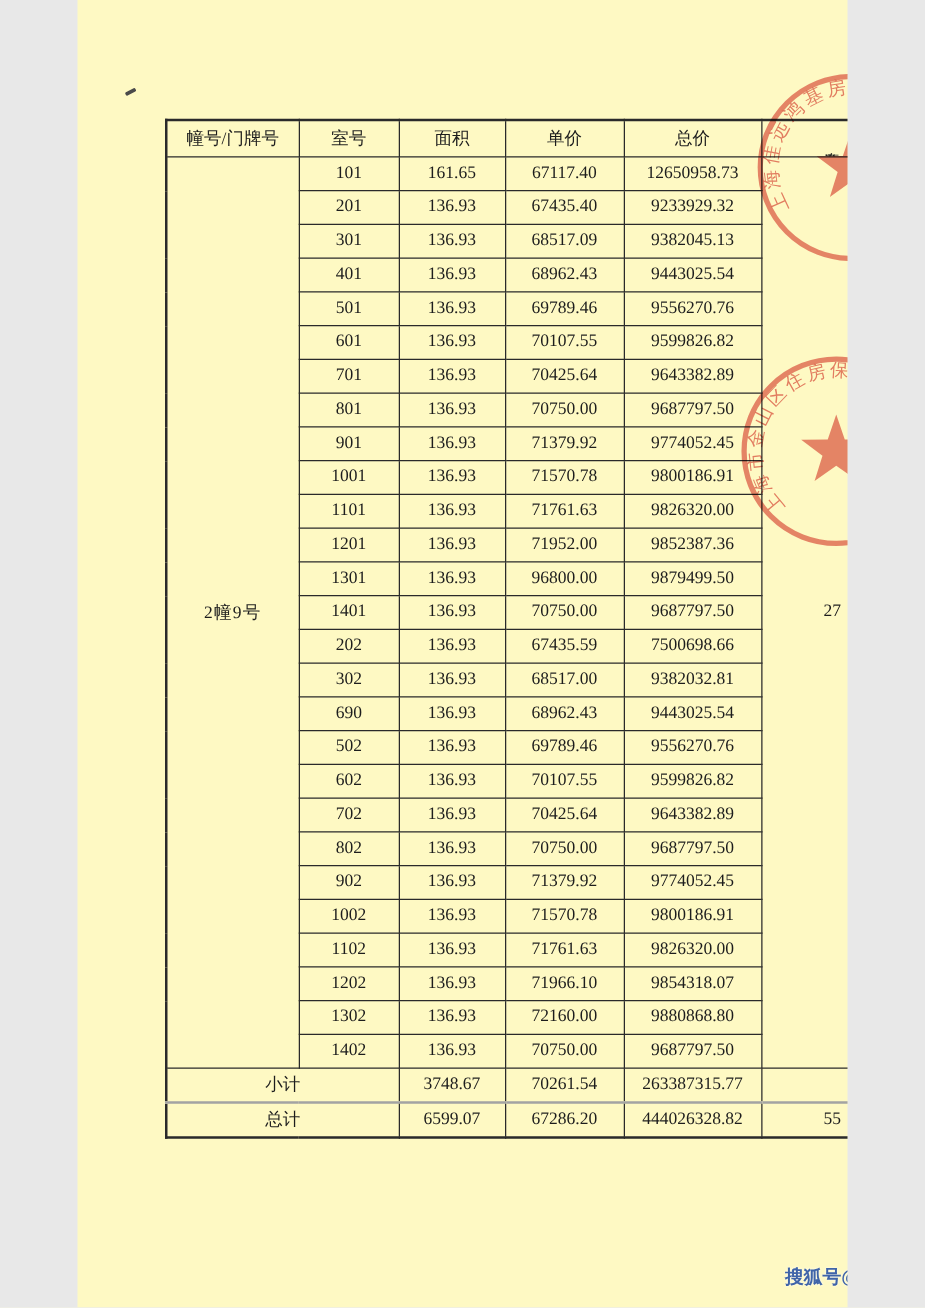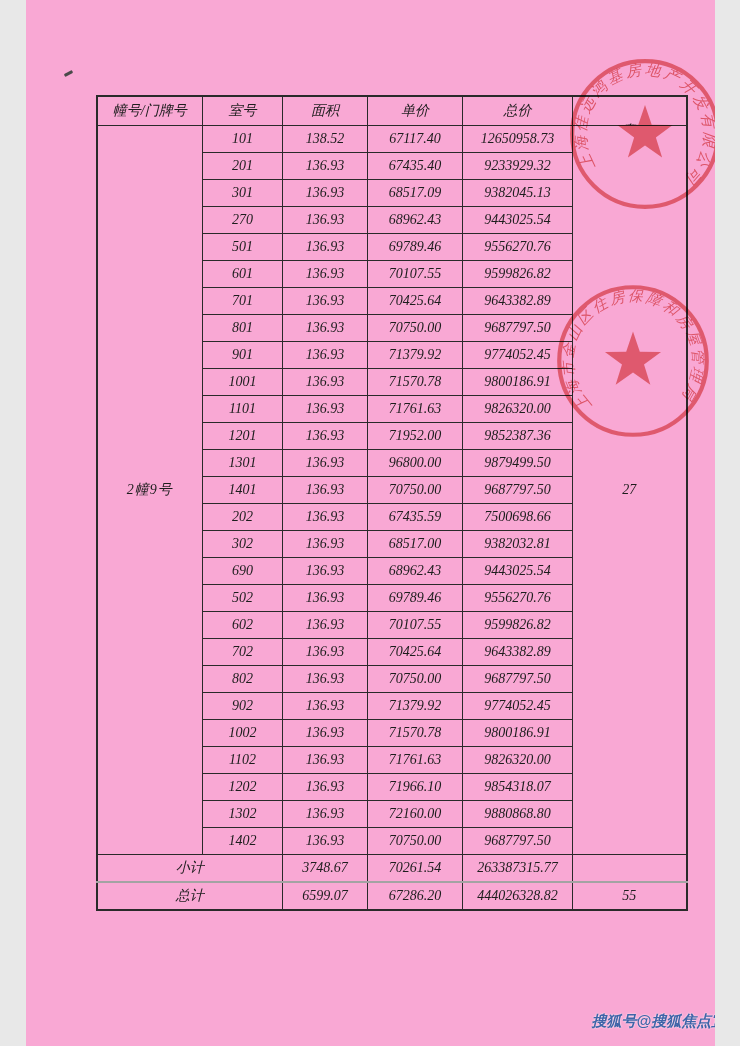--- a/index.html
+++ b/index.html
@@ -1,19 +1,19 @@
 <!DOCTYPE html>
 <html><head>
 <meta charset="utf-8">
 <style>
   html,body{margin:0;padding:0;background:#e8e8e8;}
   .page{
-    position:relative;width:689px;height:1046px;margin:0 auto;
-    background:#f9a8d4;overflow:hidden;
-    font-family:"Liberation Serif","DejaVu Serif",serif;color:#1d1d1d;font-style:italic;
+    position:relative;width:616px;height:1046px;margin:0 auto;
+    background:#fef9c3;overflow:hidden;
+    font-family:"Liberation Serif","DejaVu Serif",serif;color:#1d1d1d;
   }
   
   table.price-table{
     position:absolute;left:70px;top:95px;width:590px;
     border-collapse:collapse;table-layout:fixed;
     border:2px solid #2a2a2a;background:transparent;
   }
   .price-table th,.price-table td{
     border:1px solid #2a2a2a;text-align:center;vertical-align:middle;
     font-size:14px;padding:0 2px;font-weight:normal;
@@ -69,39 +69,39 @@
         <th>面积</th>
         <th>单价</th>
         <th>总价</th>
         <th><span class="vhead">套数</span></th>
       </tr>
     </thead>
     <tbody>
         <tr>
       <td rowspan="27" class="c-building">2幢9号</td>
           <td>101</td>
-      <td>138.52</td>
+      <td>161.65</td>
       <td>67117.40</td>
       <td>12650958.73</td>
     <td rowspan="27" class="c-count">27</td>
         </tr>
         <tr>
       <td>201</td>
       <td>136.93</td>
       <td>67435.40</td>
       <td>9233929.32</td>
     </tr>
         <tr>
       <td>301</td>
       <td>136.93</td>
       <td>68517.09</td>
       <td>9382045.13</td>
     </tr>
         <tr>
-      <td>270</td>
+      <td>401</td>
       <td>136.93</td>
       <td>68962.43</td>
       <td>9443025.54</td>
     </tr>
         <tr>
       <td>501</td>
       <td>136.93</td>
       <td>69789.46</td>
       <td>9556270.76</td>
     </tr>

